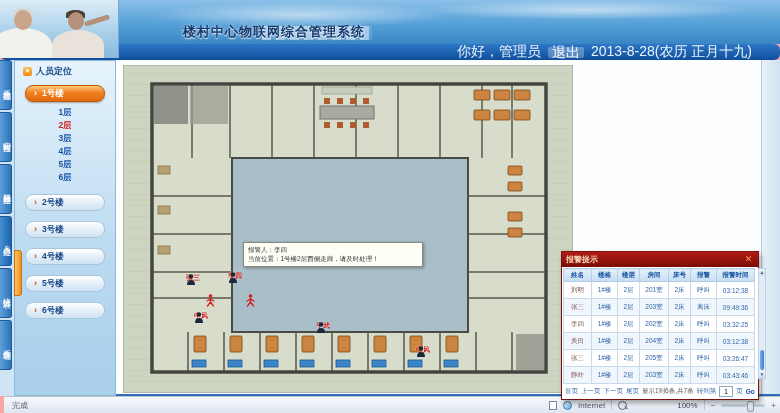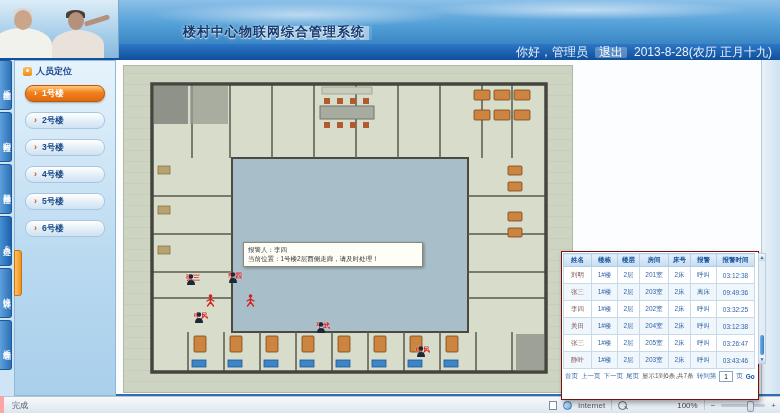--- a/index.html
+++ b/index.html
@@ -22,21 +22,21 @@
   .photo .head1{position:absolute;left:14px;top:10px;width:18px;height:20px;background:#caa58a;border-radius:50%;}
   .photo .hair1{position:absolute;left:13px;top:8px;width:20px;height:9px;background:#d8d8d8;border-radius:50% 50% 0 0;}
   .photo .torso2{position:absolute;left:52px;top:30px;width:52px;height:30px;background:#e8e2da;border-radius:50% 50% 0 0;}
   .photo .head2{position:absolute;left:68px;top:12px;width:16px;height:18px;background:#b5907a;border-radius:50%;}
   .photo .hair2{position:absolute;left:66px;top:10px;width:19px;height:8px;background:#4a4038;border-radius:50% 50% 0 0;}
   .photo .arm{position:absolute;left:84px;top:18px;width:26px;height:5px;background:#b5907a;border-radius:3px;transform:rotate(-18deg);}
 
   
   .userbar{position:absolute;left:0;top:44px;width:780px;height:16px;box-sizing:border-box;
     background:linear-gradient(#2d77c6,#0f4f9c);display:flex;justify-content:flex-end;align-items:center;
-    gap:7px;padding-right:8px;font-size:12px;color:#eaf2fb;z-index:5;}
+    gap:7px;padding-right:28px;font-size:14px;color:#eaf2fb;z-index:5;border-radius:6px;}
   .logout-chip{background:rgba(255,255,255,.28);border-radius:2px;padding:0 4px;line-height:11px;color:#fff;cursor:pointer;text-align:center;}
 
   
   .tabstrip{position:absolute;left:0;top:60px;width:14px;height:336px;background:#cfe4f4;z-index:4;}
   .tab{height:50px;margin-bottom:2px;writing-mode:vertical-rl;text-orientation:upright;
     display:flex;align-items:center;justify-content:center;font-size:8px;letter-spacing:1px;color:#fff;
     background:linear-gradient(90deg,#5ea0dc,#2d72b8);border:1px solid #1d5a9a;border-left:none;
     border-radius:0 3px 3px 0;cursor:pointer;box-sizing:border-box;}
   .tab.active{background:linear-gradient(90deg,#4890d4,#1b62ac);}
   .panel-handle{position:absolute;left:14px;top:250px;width:6px;height:44px;background:linear-gradient(90deg,#ffc060,#ef9322);
@@ -157,20 +157,28 @@
   <div class="side-panel">
     <div class="panel-head">
       <span class="picon"></span>
       <span>人员定位</span>
     </div>
     <div>
         <div class="bldg active">
           <span class="arr">›</span>
           <span>1号楼</span>
         </div>
+        <div class="floors">
+          <div class="floor">1层</div>
+          <div class="floor active">2层</div>
+          <div class="floor">3层</div>
+          <div class="floor">4层</div>
+          <div class="floor">5层</div>
+          <div class="floor">6层</div>
+        </div>
         <div class="bldg normal">
           <span class="arr">›</span>
           <span>2号楼</span>
         </div>
         <div class="bldg normal">
           <span class="arr">›</span>
           <span>3号楼</span>
         </div>
         <div class="bldg normal">
           <span class="arr">›</span>
@@ -320,20 +328,24 @@
             <path d="M1 11 Q1 6 5 6 Q9 6 9 11 Z" fill="#1a2838"></path>
           </svg>
           <span class="mlabel">中风</span>
         </div>
       </div>
   </div>
 
   <div class="win-scroll"></div>
 
   <div class="popup">
+    <div class="popup-title">
+      <span class="t">报警提示</span>
+      <span class="popup-close">✕</span>
+    </div>
     <div class="popup-body">
       <table class="alert-table">
         <thead>
             <tr>
               <th style="width: 27px;">姓名</th>
               <th style="width: 25px;">楼栋</th>
               <th style="width: 21px;">楼层</th>
               <th style="width: 28px;">房间</th>
               <th style="width: 21px;">床号</th>
               <th style="width: 25px;">报警</th>

